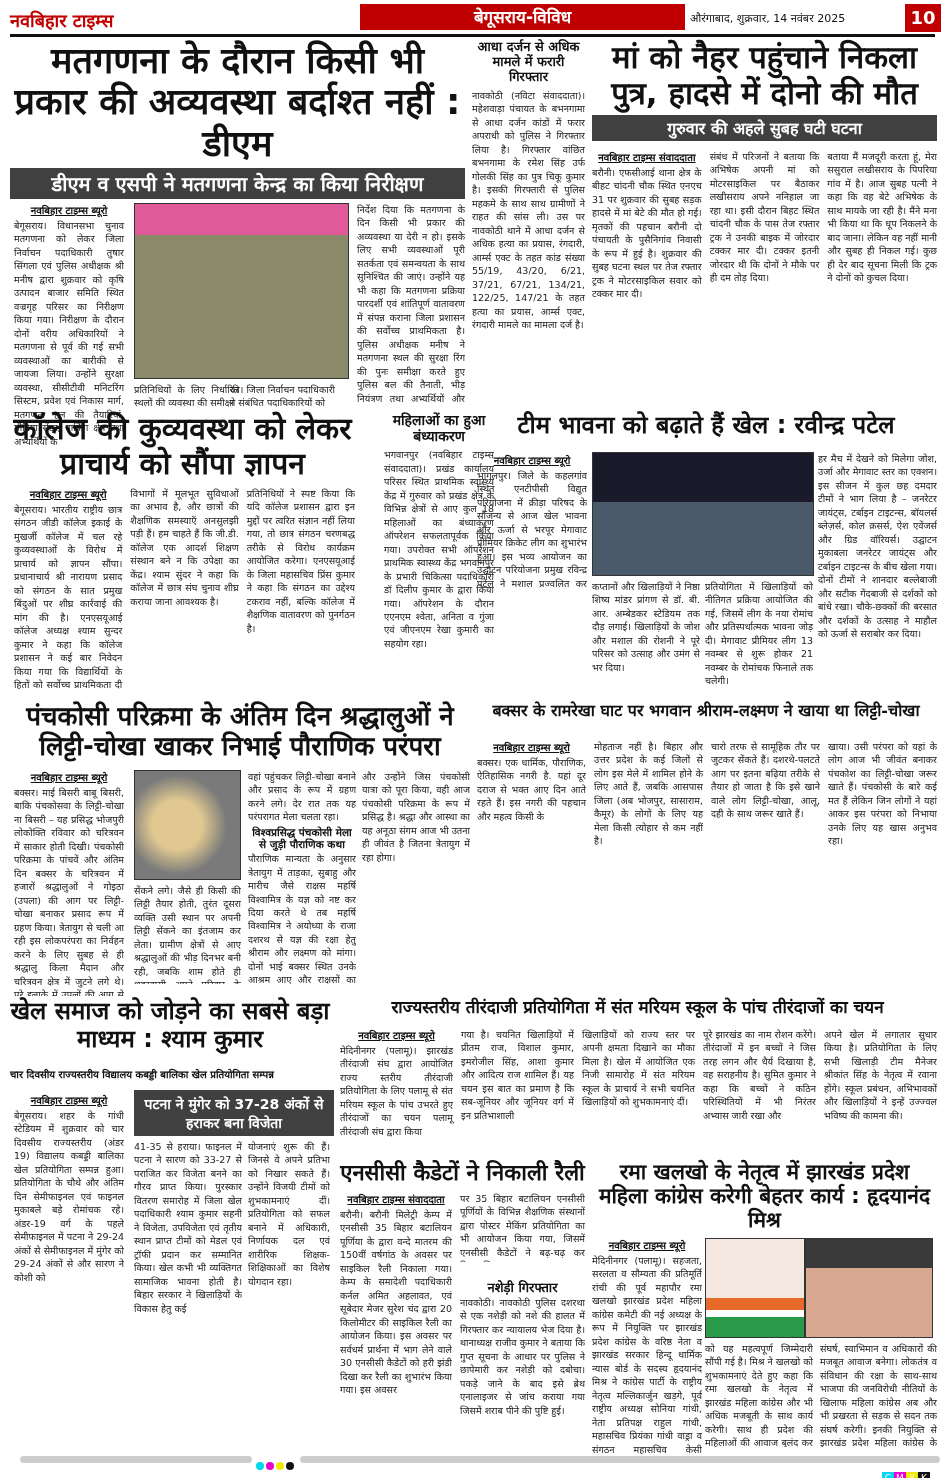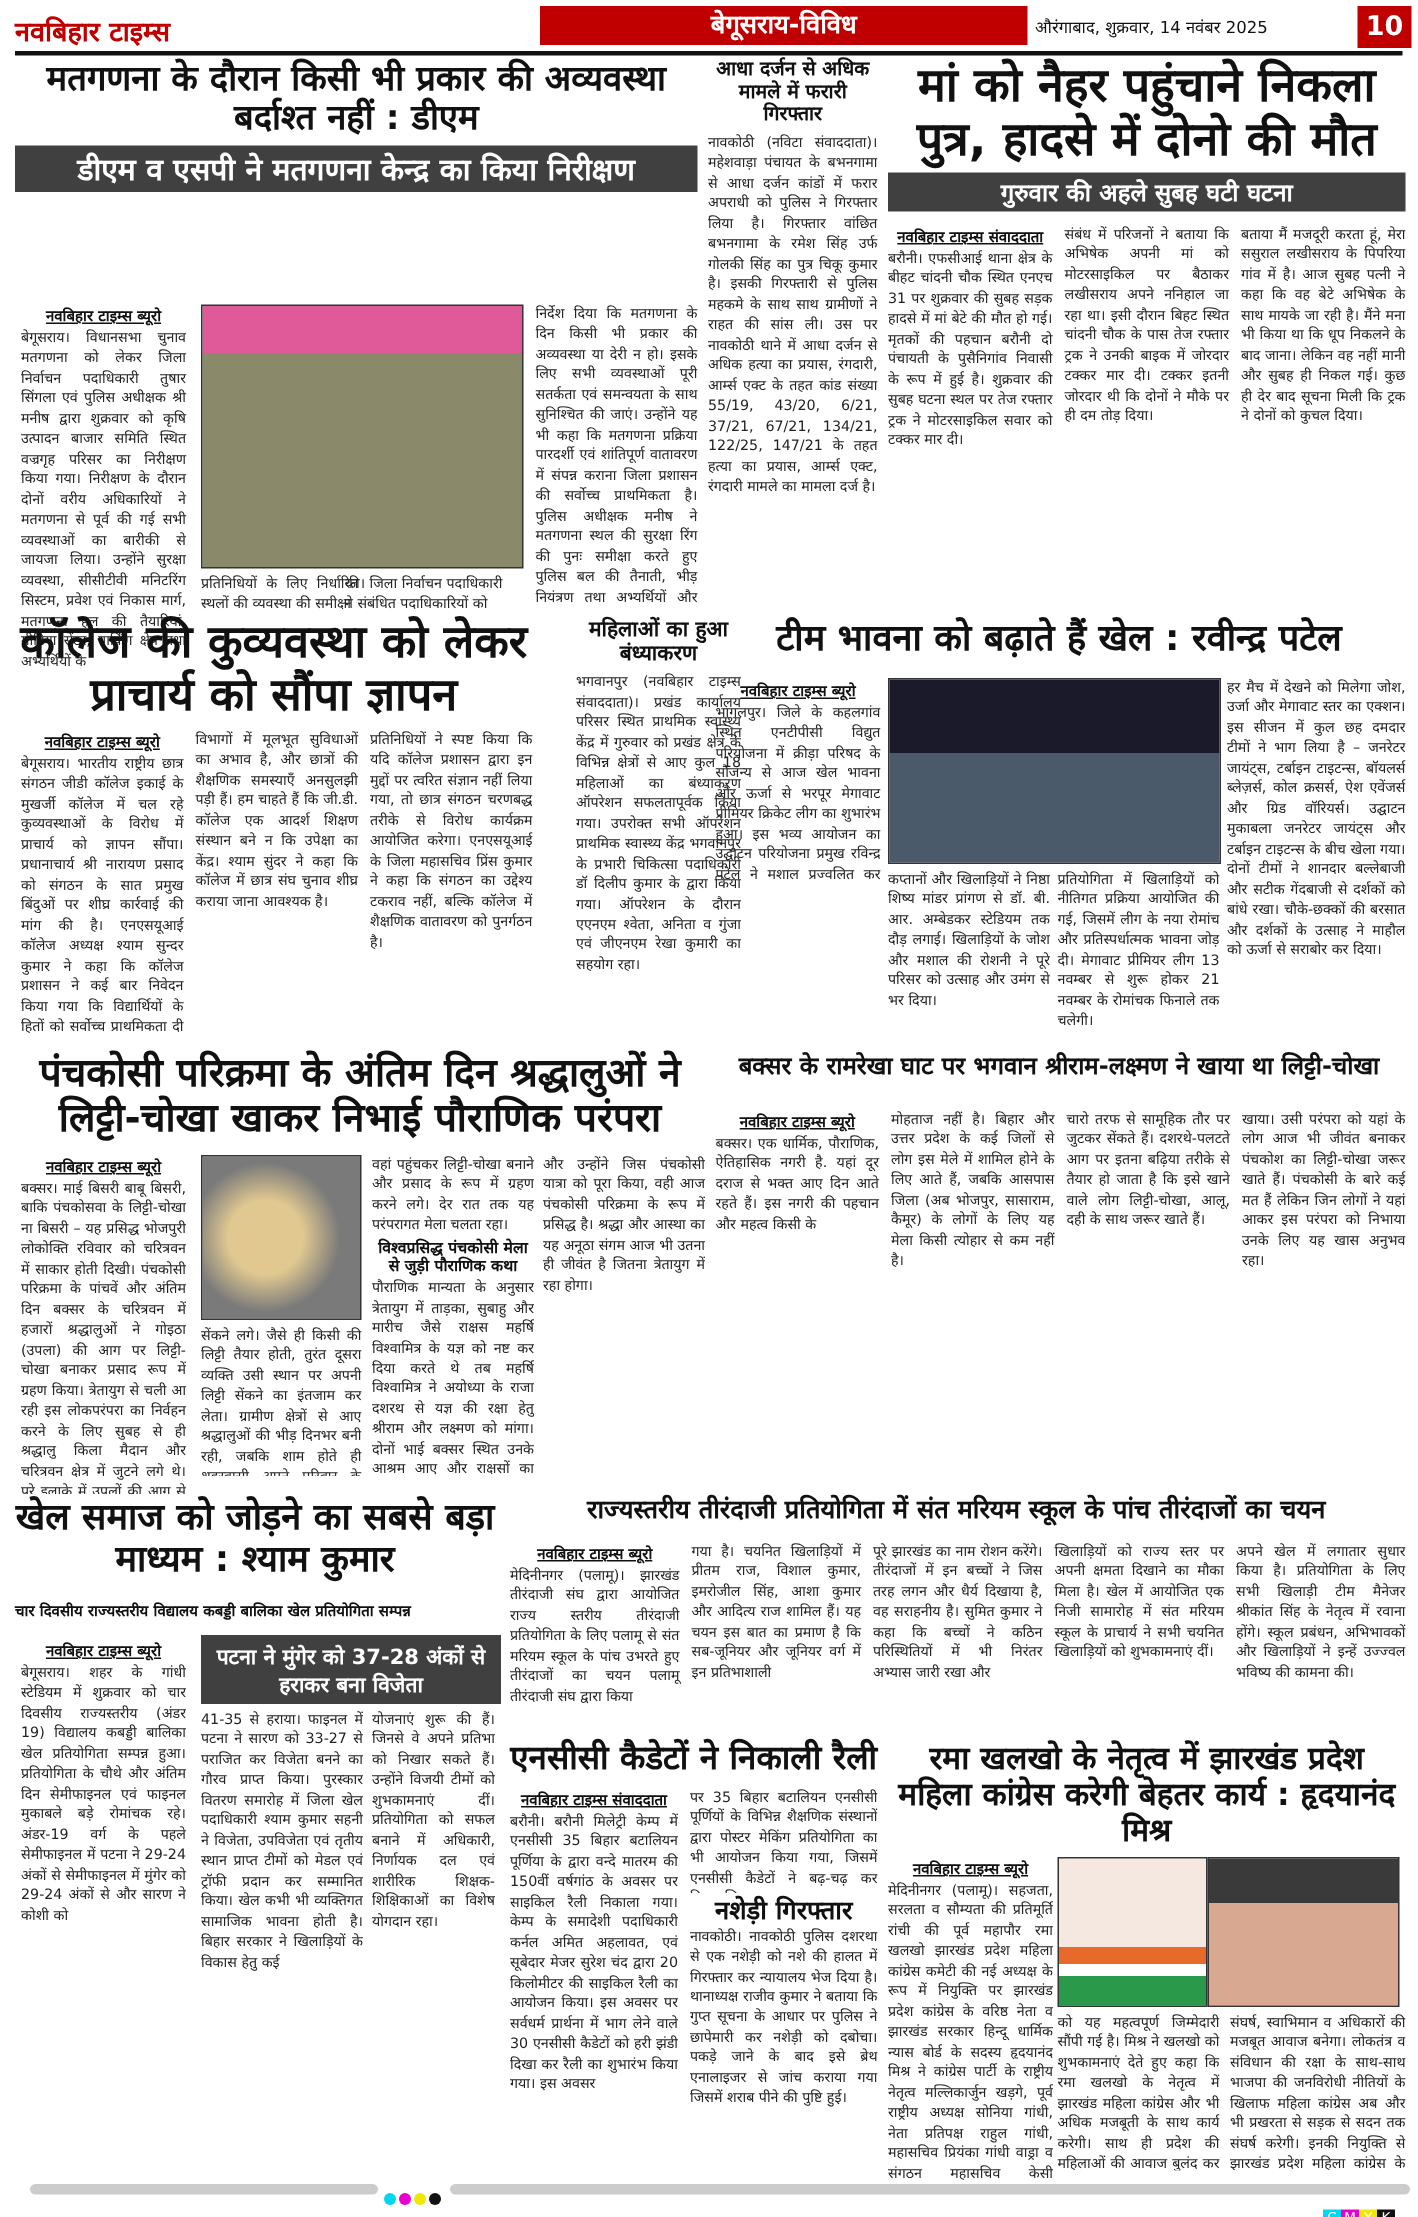--- a/index.html
+++ b/index.html
@@ -23,21 +23,21 @@
 </head>
 <body>
 
 <div class="abs masthead-name">नवबिहार टाइम्स</div>
 <div class="abs section-bar">बेगूसराय-विविध</div>
 <div class="abs dateline">औरंगाबाद, शुक्रवार, 14 नवंबर 2025</div>
 <div class="abs pageno">10</div>
 <div class="abs rule"></div>
 
 <div class="abs" style="left:10px;top:40px;width:455px;">
-  <div class="hl" style="font-size:23px;text-align:center;">मतगणना के दौरान किसी भी प्रकार की अव्यवस्था बर्दाश्त नहीं : डीएम</div>
+  <div class="hl" style="font-size:36px;text-align:center;">मतगणना के दौरान किसी भी प्रकार की अव्यवस्था बर्दाश्त नहीं : डीएम</div>
   <div class="redbar" style="font-size:20px;padding:2px 0;margin-top:4px;">डीएम व एसपी ने मतगणना केन्द्र का किया निरीक्षण</div>
 </div>
 <div class="abs" style="left:14px;top:203px;width:110px;">
   <div class="byline">नवबिहार टाइम्स ब्यूरो</div>
   <div class="body">बेगूसराय। विधानसभा चुनाव मतगणना को लेकर जिला निर्वाचन पदाधिकारी तुषार सिंगला एवं पुलिस अधीक्षक श्री मनीष द्वारा शुक्रवार को कृषि उत्पादन बाजार समिति स्थित वज्रगृह परिसर का निरीक्षण किया गया। निरीक्षण के दौरान दोनों वरीय अधिकारियों ने मतगणना से पूर्व की गई सभी व्यवस्थाओं का बारीकी से जायजा लिया। उन्होंने सुरक्षा व्यवस्था, सीसीटीवी मनिटरिंग सिस्टम, प्रवेश एवं निकास मार्ग, मतगणना हल की तैयारियां, मीडिया सेंटर, पार्किंग क्षेत्र तथा अभ्यर्थियों के</div>
 </div>
 <div class="abs photo" style="left:134px;top:203px;width:215px;height:176px;background:linear-gradient(#e05a9a 0 18%,#8a8a6a 18% 100%);"></div>
 <div class="abs body" style="left:134px;top:383px;width:105px;">प्रतिनिधियों के लिए निर्धारित स्थलों की व्यवस्था की समीक्षा</div>
 <div class="abs body" style="left:230px;top:383px;width:105px;">की। जिला निर्वाचन पदाधिकारी ने संबंधित पदाधिकारियों को</div>
 <div class="abs body" style="left:357px;top:203px;width:108px;height:200px;overflow:hidden;">निर्देश दिया कि मतगणना के दिन किसी भी प्रकार की अव्यवस्था या देरी न हो। इसके लिए सभी व्यवस्थाओं पूरी सतर्कता एवं समन्वयता के साथ सुनिश्चित की जाएं। उन्होंने यह भी कहा कि मतगणना प्रक्रिया पारदर्शी एवं शांतिपूर्ण वातावरण में संपन्न कराना जिला प्रशासन की सर्वोच्च प्राथमिकता है। पुलिस अधीक्षक मनीष ने मतगणना स्थल की सुरक्षा रिंग की पुनः समीक्षा करते हुए पुलिस बल की तैनाती, भीड़ नियंत्रण तथा अभ्यर्थियों और मतगणना कर्मियों के सुरक्षित आवागमन की रूपरेखा का निरीक्षण किया।</div>
@@ -139,37 +139,37 @@
 <div class="abs" style="left:338px;top:998px;width:599px;">
   <div class="hl" style="font-size:17px;text-align:center;">राज्यस्तरीय तीरंदाजी प्रतियोगिता में संत मरियम स्कूल के पांच तीरंदाजों का चयन</div>
 </div>
 <div class="abs" style="left:340px;top:1028px;width:597px;height:130px;overflow:hidden;">
   <div class="cols">
     <div>
         <div class="byline">नवबिहार टाइम्स ब्यूरो</div>
         <div class="body">मेदिनीनगर (पलामू)। झारखंड तीरंदाजी संघ द्वारा आयोजित राज्य स्तरीय तीरंदाजी प्रतियोगिता के लिए पलामू से संत मरियम स्कूल के पांच उभरते हुए तीरंदाजों का चयन पलामू तीरंदाजी संघ द्वारा किया</div>
       </div>
     <div class="body">गया है। चयनित खिलाड़ियों में प्रीतम राज, विशाल कुमार, इमरोजील सिंह, आशा कुमार और आदित्य राज शामिल हैं। यह चयन इस बात का प्रमाण है कि सब-जूनियर और जूनियर वर्ग में इन प्रतिभाशाली</div>
+    <div class="body">खिलाड़ियों को राज्य स्तर पर अपनी क्षमता दिखाने का मौका मिला है। खेल में आयोजित एक निजी सामारोह में संत मरियम स्कूल के प्राचार्य ने सभी चयनित खिलाड़ियों को शुभकामनाएं दीं।</div>
     <div class="body">पूरे झारखंड का नाम रोशन करेंगे। तीरंदाजों में इन बच्चों ने जिस तरह लगन और धैर्य दिखाया है, वह सराहनीय है। सुमित कुमार ने कहा कि बच्चों ने कठिन परिस्थितियों में भी निरंतर अभ्यास जारी रखा और</div>
-    <div class="body">खिलाड़ियों को राज्य स्तर पर अपनी क्षमता दिखाने का मौका मिला है। खेल में आयोजित एक निजी सामारोह में संत मरियम स्कूल के प्राचार्य ने सभी चयनित खिलाड़ियों को शुभकामनाएं दीं।</div>
     <div class="body">अपने खेल में लगातार सुधार किया है। प्रतियोगिता के लिए सभी खिलाड़ी टीम मैनेजर श्रीकांत सिंह के नेतृत्व में रवाना होंगे। स्कूल प्रबंधन, अभिभावकों और खिलाड़ियों ने इन्हें उज्ज्वल भविष्य की कामना की।</div>
   </div>
 </div>
 
 <div class="abs" style="left:340px;top:1160px;width:245px;">
   <div class="hl" style="font-size:22px;text-align:center;">एनसीसी कैडेटों ने निकाली रैली</div>
 </div>
 <div class="abs" style="left:340px;top:1192px;width:112px;">
   <div class="byline">नवबिहार टाइम्स संवाददाता</div>
   <div class="body" style="height:250px;overflow:hidden;">बरौनी। बरौनी मिलेट्री केम्प में एनसीसी 35 बिहार बटालियन पूर्णिया के द्वारा वन्दे मातरम की 150वीं वर्षगांठ के अवसर पर साइकिल रैली निकाला गया। केम्प के समादेशी पदाधिकारी कर्नल अमित अहलावत, एवं सूबेदार मेजर सुरेश चंद द्वारा 20 किलोमीटर की साइकिल रैली का आयोजन किया। इस अवसर पर सर्वधर्म प्रार्थना में भाग लेने वाले 30 एनसीसी कैडेटों को हरी झंडी दिखा कर रैली का शुभारंभ किया गया। इस अवसर</div>
 </div>
 <div class="abs body" style="left:460px;top:1192px;width:125px;height:70px;overflow:hidden;">पर 35 बिहार बटालियन एनसीसी पूर्णियों के विभिन्न शैक्षणिक संस्थानों द्वारा पोस्टर मेकिंग प्रतियोगिता का भी आयोजन किया गया, जिसमें एनसीसी कैडेटों ने बढ़-चढ़ कर हिस्सा लिया।</div>
 
 <div class="abs" style="left:460px;top:1265px;width:125px;">
-  <div class="hl" style="font-size:17px;text-align:center;">नशेड़ी गिरफ्तार</div>
+  <div class="hl" style="font-size:13px;text-align:center;margin-top:16px;">नशेड़ी गिरफ्तार</div>
   <div class="body" style="height:160px;overflow:hidden;">नावकोठी। नावकोठी पुलिस दशरथा से एक नशेड़ी को नशे की हालत में गिरफ्तार कर न्यायालय भेज दिया है। थानाध्यक्ष राजीव कुमार ने बताया कि गुप्त सूचना के आधार पर पुलिस ने छापेमारी कर नशेड़ी को दबोचा। पकड़े जाने के बाद इसे ब्रेथ एनालाइजर से जांच कराया गया जिसमें शराब पीने की पुष्टि हुई।</div>
 </div>
 
 <div class="abs" style="left:592px;top:1160px;width:345px;">
   <div class="hl" style="font-size:21px;text-align:center;">रमा खलखो के नेतृत्व में झारखंड प्रदेश महिला कांग्रेस करेगी बेहतर कार्य : हृदयानंद मिश्र</div>
 </div>
 <div class="abs" style="left:592px;top:1238px;width:110px;">
   <div class="byline">नवबिहार टाइम्स ब्यूरो</div>
   <div class="body" style="height:205px;overflow:hidden;">मेदिनीनगर (पलामू)। सहजता, सरलता व सौम्यता की प्रतिमूर्ति रांची की पूर्व महापौर रमा खलखो झारखंड प्रदेश महिला कांग्रेस कमेटी की नई अध्यक्ष के रूप में नियुक्ति पर झारखंड प्रदेश कांग्रेस के वरिष्ठ नेता व झारखंड सरकार हिन्दू धार्मिक न्यास बोर्ड के सदस्य हृदयानंद मिश्र ने कांग्रेस पार्टी के राष्ट्रीय नेतृत्व मल्लिकार्जुन खड़गे, पूर्व राष्ट्रीय अध्यक्ष सोनिया गांधी, नेता प्रतिपक्ष राहुल गांधी, महासचिव प्रियंका गांधी वाड्रा व संगठन महासचिव केसी वेणुगोपाल, राष्ट्रीय महिला अध्यक्ष अलका लांबा के प्रति हार्दिक आभार व धन्यवाद व्यक्त किया है। उन्होंने कहा कि एक सशक्त, जुझारू व जमीन से जुड़ी महिला नेत्री</div>
 </div>

